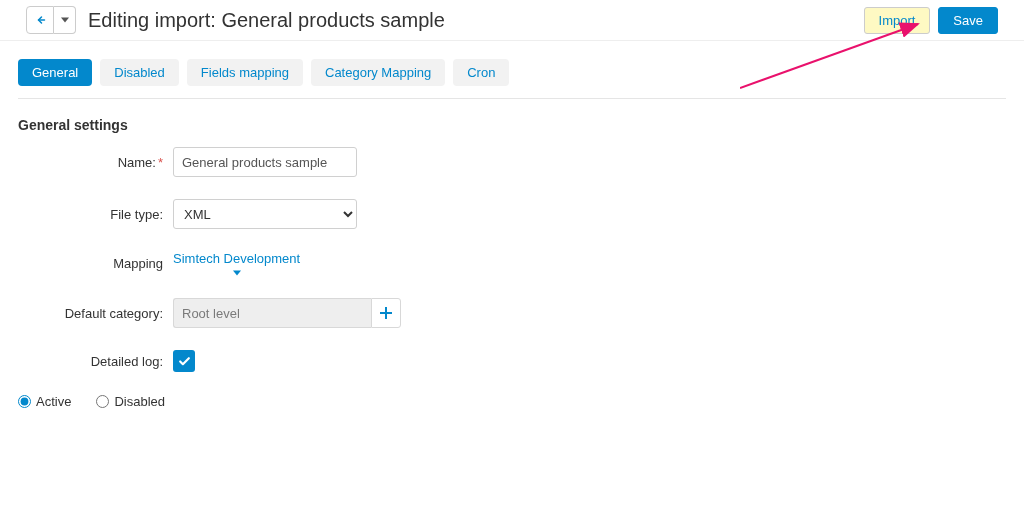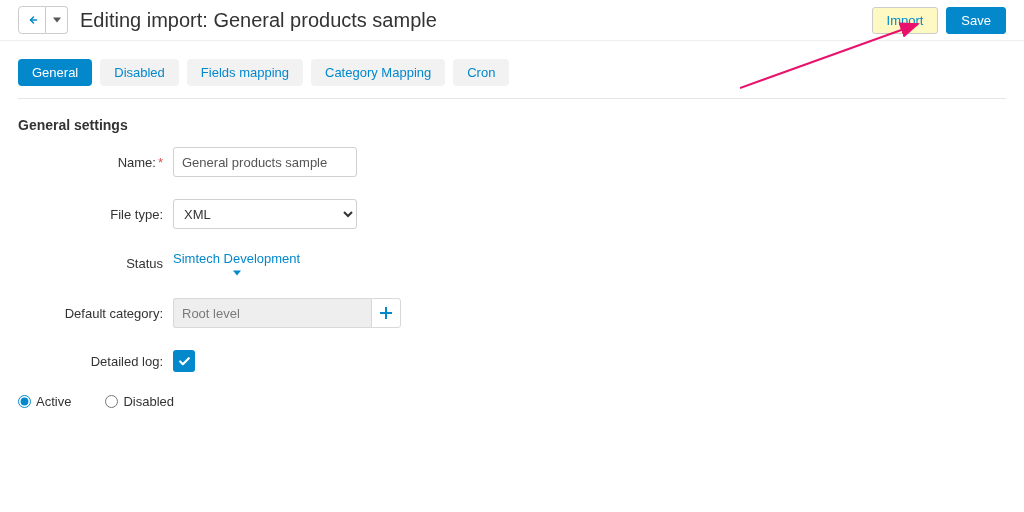--- a/index.html
+++ b/index.html
@@ -1,18 +1,18 @@
 <!DOCTYPE html>
 <html><head>
 <meta charset="utf-8">
 <style>
 * { box-sizing: border-box; margin: 0; padding: 0; }
 body { font-family: -apple-system, BlinkMacSystemFont, "Segoe UI", Helvetica, Arial, sans-serif; font-size: 13px; color: #333; background: #fff; }
 
-.header { display: flex; align-items: center; padding: 6px 18px; border-bottom: 1px solid #eee; }
+.header { display: flex; align-items: center; padding: 6px 26px; border-bottom: 1px solid #eee; }
 .back-group { display: flex; }
 .back-btn { width: 28px; height: 28px; border: 1px solid #ccc; border-radius: 4px 0 0 4px; background: #fff; display: flex; align-items: center; justify-content: center; cursor: pointer; }
 .caret-btn { width: 22px; height: 28px; border: 1px solid #ccc; border-left: none; border-radius: 0 4px 4px 0; background: #fff; display: flex; align-items: center; justify-content: center; cursor: pointer; }
 .page-title { font-size: 20px; font-weight: 400; color: #333; margin-left: 12px; flex: 1; }
 .header-actions { display: flex; gap: 8px; }
 .btn { padding: 5px 14px; border-radius: 3px; font-size: 13px; cursor: pointer; border: 1px solid transparent; }
 .btn-outline { background: #fef9c3; border: 1px solid #ccc; color: #0388cc; }
 .btn-primary { background: #0388cc; color: #fff; border: 1px solid #0388cc; }
 
 .annotation-arrow { position: absolute; pointer-events: none; }
@@ -33,21 +33,21 @@
 input[type=text].textfield { width: 184px; height: 30px; padding: 4px 8px; border: 1px solid #d0d0d0; border-radius: 3px; font-size: 13px; color: #555; }
 select.selectfield { width: 184px; height: 30px; padding: 4px 6px; border: 1px solid #d0d0d0; border-radius: 3px; font-size: 13px; color: #333; background: #fff; }
 
 .vendor-link { color: #0388cc; font-size: 13px; cursor: pointer; display: inline-flex; align-items: center; gap: 4px; flex-direction: column; }
 
 .readonly-field { width: 198px; height: 30px; padding: 4px 8px; border: 1px solid #d8d8d8; border-right: none; border-radius: 3px 0 0 3px; background: #eeeeee; color: #7a7a7a; font-size: 13px; display: flex; align-items: center; }
 .add-btn { width: 30px; height: 30px; border: 1px solid #d8d8d8; border-radius: 0 3px 3px 0; background: #fff; color: #0388cc; font-size: 15px; font-weight: 700; display: flex; align-items: center; justify-content: center; cursor: pointer; }
 
 .checkbox-toggle { width: 22px; height: 22px; background: #0388cc; border-radius: 3px; display: flex; align-items: center; justify-content: center; cursor: pointer; }
 
-.radios { display: flex; gap: 34px; align-items: center; font-size: 13px; color: #333; }
+.radios { display: flex; gap: 25px; align-items: center; font-size: 13px; color: #333; }
 .radio-item { display: flex; align-items: center; gap: 5px; cursor: pointer; }
 input[type=radio] { accent-color: #0388cc; }
 
 </style>
 </head>
 <body>
 
 <div class="header">
   <div class="back-group">
     <div class="back-btn">
@@ -100,21 +100,21 @@
   <div class="form-row">
     <div class="form-label">File type:</div>
     <div class="form-control-wrap">
       <select class="selectfield">
         <option>XML</option>
       </select>
     </div>
   </div>
 
   <div class="form-row">
-    <div class="form-label">Status</div>
+    <div class="form-label">Mapping</div>
     <div class="form-control-wrap">
       <span class="vendor-link">
         <span>Simtech Development</span>
         <svg width="8" height="6" viewBox="0 0 10 6">
             <path d="M0 0 L5 6 L10 0 Z" fill="#0388cc"></path>
           </svg>
       </span>
     </div>
   </div>
 

